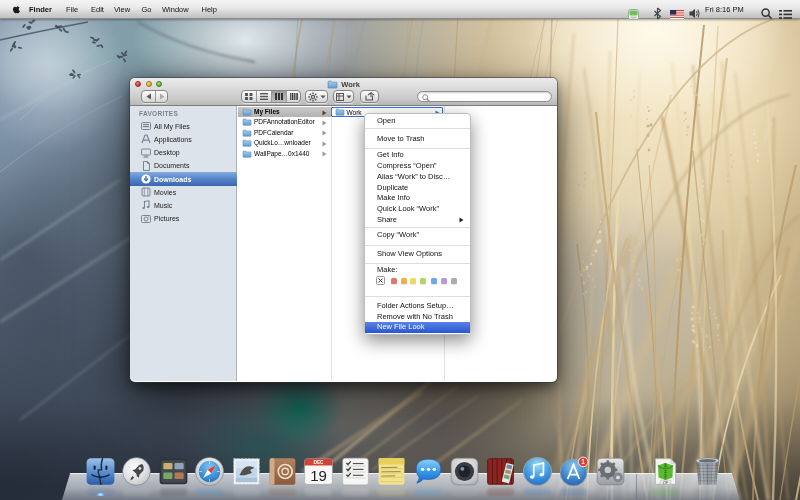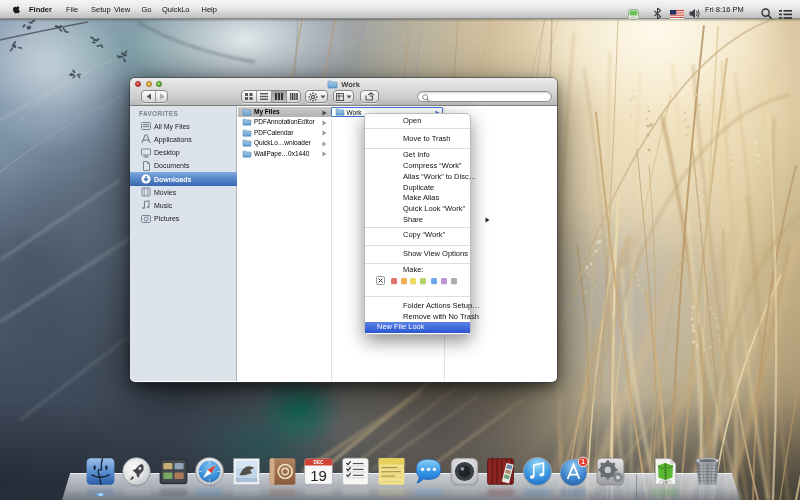--- a/index.html
+++ b/index.html
@@ -64,21 +64,21 @@
   .sbitem .ic { position:absolute; left:11px; top:1.5px; width:10px; height:10px; }
   .sbitem .tx { position:absolute; left:24px; top:0; }
   #sbsel { position:absolute; left:0; top:66.4px; width:107px; height:13.5px;
     background:linear-gradient(180deg,#82aade 0%, #5584c8 50%, #3a66b0 100%); }
   .row { position:absolute; height:10.4px; font-size:6.5px; line-height:10.4px; color:#000; white-space:nowrap; overflow:hidden; }
   .fold { position:absolute; width:10px; height:8px; }
   
   #menu { position:absolute; left:364px; top:113px; width:107px; height:221.5px;
     background:rgba(255,255,255,0.97); border:1px solid #bcbcbc; border-radius:4px;
     box-shadow:0 6px 18px rgba(0,0,0,0.45); font-size:7.5px; color:#111; }
-  .mi { position:absolute; left:0; width:100%; height:10.8px; line-height:10.8px; padding-left:12px; white-space:nowrap;margin-left:26px; }
+  .mi { position:absolute; left:0; width:100%; height:10.8px; line-height:10.8px; padding-left:12px; white-space:nowrap; }
   .chip { position:absolute; top:164px; width:6px; height:6px; border-radius:1.5px; box-shadow:0 0.5px 0 rgba(0,0,0,0.2); }
   .sbitem .ic { position:absolute; left:11px; top:1.5px; width:10px; height:10px; }
   .msep { position:absolute; left:0; width:100%; height:1px; background:#dedede; }
   #mhl { position:absolute; left:0; top:208px; width:100%; height:10.5px;
     background:linear-gradient(180deg,#5a82e8,#2a55d0); color:#fff; line-height:10.5px; padding-left:12px; }
   
   #dockshelf { position:absolute; left:62px; top:473px; width:678px; height:27px;
     background:linear-gradient(180deg, rgba(222,226,232,0.85) 0%, rgba(196,201,208,0.8) 55%, rgba(160,166,175,0.8) 78%, rgba(130,136,146,0.85) 100%);
     clip-path:polygon(1.2% 0, 98.8% 0, 100% 100%, 0 100%);
     border-top:1px solid rgba(250,252,255,0.9);
@@ -660,24 +660,24 @@
     <path id="fldr" d="M0.5 8.3 L0.5 2.1 Q0.5 1.3 1.2 1.3 L3.9 1.3 L4.9 2.4 L9.8 2.4 Q10.5 2.4 10.5 3.1 L10.5 8.3 Q10.5 9 9.8 9 L1.2 9 Q0.5 9 0.5 8.3 Z" fill="url(#fg)" stroke="#5588bb" stroke-width="0.7"></path>
   </defs>
 </svg>
 
 <div id="menu">
   <div class="mi" style="top:2.3px">Open</div>
   <div class="msep" style="top:14px"></div>
   <div class="mi" style="top:19.6px">Move to Trash</div>
   <div class="msep" style="top:33.5px"></div>
   <div class="mi" style="top:35.9px">Get Info</div>
-  <div class="mi" style="top:47.2px">Compress “Work”</div>
+  <div class="mi" style="top:47.2px">Compress “Open”</div>
   <div class="mi" style="top:58px">Alias “Work” to Disc…</div>
   <div class="mi" style="top:68.8px">Duplicate</div>
-  <div class="mi" style="top:79.2px">Make Alias</div>
+  <div class="mi" style="top:79.2px">Make Info</div>
   <div class="mi" style="top:90px">Quick Look “Work”</div>
   <div class="mi" style="top:100.8px">Share
     <svg style="position:absolute;right:6px;top:2.6px" width="5" height="6" viewBox="0 0 5 6">
         <path d="M0.5 0.5 L4.5 3 L0.5 5.5 Z" fill="#222"></path>
       </svg>
   </div>
   <div class="msep" style="top:113.4px"></div>
   <div class="mi" style="top:116.3px">Copy “Work”</div>
   <div class="msep" style="top:130.8px"></div>
   <div class="mi" style="top:134.8px">Show View Options</div>
@@ -701,24 +701,24 @@
   <div id="mhl">New File Look</div>
 </div>
 
 <div id="menubar">
   <svg style="position:absolute;left:13px;top:5px" width="8" height="9.5" viewBox="0 0 11 13">
     <path fill="#1a1a1a" d="M5.6 3.2c0.1-1 0.7-1.9 1.5-2.4 0.1 0.9-0.3 1.8-0.8 2.3C5.8 3.7 5 4 4.6 3.9 4.5 3.1 5 2.5 5.6 3.2z"></path>
     <path fill="#1a1a1a" d="M8.2 6.7c0-1.5 1.2-2.2 1.3-2.3-0.7-1-1.8-1.2-2.2-1.2-0.9-0.1-1.8 0.5-2.3 0.5-0.5 0-1.2-0.5-2-0.5-1 0-2 0.6-2.5 1.5-1.1 1.9-0.3 4.7 0.8 6.2 0.5 0.8 1.1 1.6 1.9 1.6 0.8 0 1.1-0.5 2-0.5 0.9 0 1.2 0.5 2 0.5 0.8 0 1.4-0.8 1.9-1.5 0.6-0.9 0.8-1.7 0.8-1.8C9.9 9.1 8.2 8.5 8.2 6.7z" transform="translate(0,-0.6) scale(0.95)"></path>
   </svg>
   <div class="l" style="left:29px;font-weight:bold">Finder</div>
   <div class="l" style="left:66px">File</div>
-  <div class="l" style="left:91px">Setup</div>
+  <div class="l" style="left:91px">Edit</div>
   <div class="l" style="left:114px">View</div>
   <div class="l" style="left:141.5px">Go</div>
-  <div class="l" style="left:162px">QuickLo</div>
+  <div class="l" style="left:162px">Window</div>
   <div class="l" style="left:201.5px">Help</div>
 
   <svg class="r" style="left:628px;top:4.5px" width="11" height="11" viewBox="0 0 11 11">
     <rect x="0.5" y="0.5" width="10" height="10" rx="2" fill="#f4f6f4" stroke="#9aa89a"></rect>
     <rect x="1.5" y="1.5" width="8" height="5" rx="1" fill="#6dbf57"></rect>
     <rect x="2.5" y="7.5" width="6" height="2" fill="#b9c8b6"></rect>
   </svg>
   <svg class="r" style="left:653px;top:3.5px" width="9" height="12" viewBox="0 0 9 12">
     <path d="M4.5 0.5 L4.5 11.5 M4.5 0.5 L7.5 3 L1.5 8.5 M4.5 11.5 L7.5 9 L1.5 3.5" stroke="#3c3f44" stroke-width="1.1" fill="none"></path>
   </svg>

